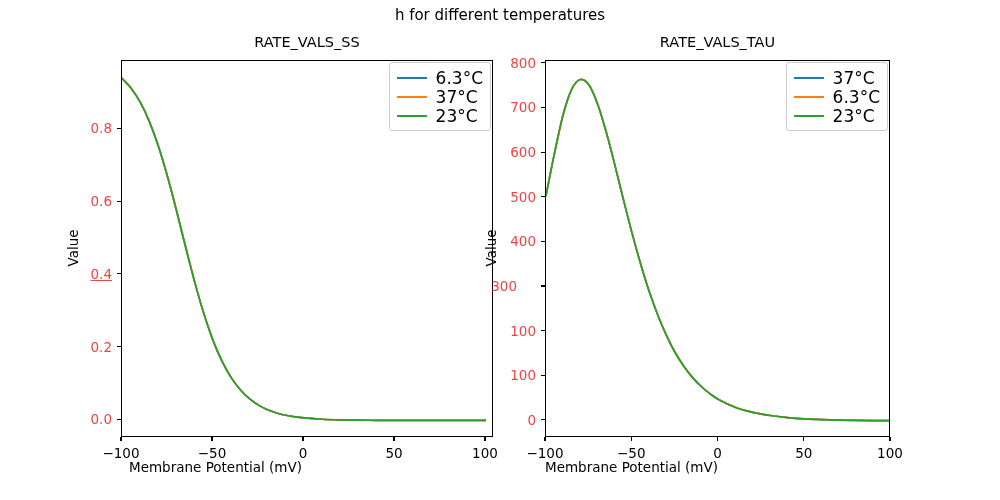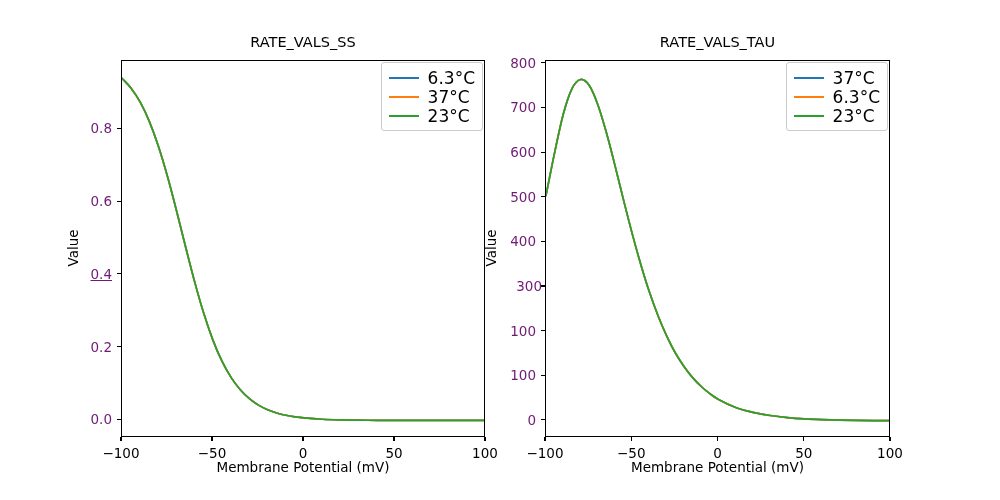--- a/index.html
+++ b/index.html
@@ -74,26 +74,25 @@
     white-space: nowrap;
     color: #000000;
   }
   .ytick-label {
     position: absolute;
     font-size: 13.5px;
     line-height: 16px;
     text-align: right;
     transform: translateY(-50%);
     white-space: nowrap;
-    color: #701a75;
+    color: #ef4444;
   }
   .xlabel {
     position: absolute;
     width: 100%;
-    text-align: center;
     font-size: 13.5px;
     line-height: 16px;
     color: #000000;
   }
   .ylabel {
     position: absolute;
     font-size: 13.5px;
     line-height: 16px;
     white-space: nowrap;
     transform-origin: 0 0;
@@ -124,22 +123,23 @@
     line-height: 16px;
     white-space: nowrap;
     color: #000000;
   }
 </style>
 </head>
 <body>
 
 <div class="figure">
 
-
-  <div class="subplot" id="subplot-0" style="left:121px; top:60px; width:364px; height:377px;">
+  <div class="suptitle">h for different temperatures</div>
+
+  <div class="subplot" id="subplot-0" style="left:121px; top:60px; width:364px; height:377px;padding-left:8px;">
     <div class="subplot-title">RATE_VALS_SS</div>
     <div class="axes-frame">
       <svg class="plot-svg" id="svg-0" width="364" height="377">
           <path d="M 0.00 17.33 C 1.52 18.97, 6.07 23.21, 9.10 27.19 C 12.13 31.17, 15.17 35.68, 18.20 41.21 C 21.23 46.73, 24.27 53.02, 27.30 60.35 C 30.33 67.69, 33.37 76.01, 36.40 85.21 C 39.43 94.42, 42.47 104.76, 45.50 115.57 C 48.53 126.38, 51.57 138.29, 54.60 150.08 C 57.63 161.87, 60.67 174.41, 63.70 186.30 C 66.73 198.18, 69.77 210.29, 72.80 221.39 C 75.83 232.48, 78.87 243.22, 81.90 252.87 C 84.93 262.53, 87.97 271.41, 91.00 279.34 C 94.03 287.26, 97.07 294.20, 100.10 300.41 C 103.13 306.63, 106.17 311.89, 109.20 316.61 C 112.23 321.34, 115.27 325.26, 118.30 328.77 C 121.33 332.28, 124.37 335.13, 127.40 337.69 C 130.43 340.25, 133.47 342.29, 136.50 344.13 C 139.53 345.97, 142.57 347.41, 145.60 348.72 C 148.63 350.02, 151.67 351.03, 154.70 351.96 C 157.73 352.88, 160.77 353.60, 163.80 354.25 C 166.83 354.90, 169.87 355.40, 172.90 355.85 C 175.93 356.30, 177.45 356.54, 182.00 356.94 C 186.55 357.34, 194.13 357.93, 200.20 358.25 C 206.27 358.58, 212.33 358.72, 218.40 358.87 C 224.47 359.02, 230.53 359.09, 236.60 359.16 C 242.67 359.24, 248.73 359.27, 254.80 359.31 C 260.87 359.35, 266.93 359.36, 273.00 359.38 C 279.07 359.40, 285.13 359.41, 291.20 359.42 C 297.27 359.43, 303.33 359.44, 309.40 359.44 C 315.47 359.45, 321.53 359.45, 327.60 359.45 C 333.67 359.45, 339.73 359.45, 345.80 359.45 C 351.87 359.45, 360.97 359.45, 364.00 359.45" fill="none" stroke="#1f77b4" stroke-width="1.7" stroke-linecap="round" stroke-linejoin="round"></path>
           <path d="M 0.00 17.33 C 1.52 18.97, 6.07 23.21, 9.10 27.19 C 12.13 31.17, 15.17 35.68, 18.20 41.21 C 21.23 46.73, 24.27 53.02, 27.30 60.35 C 30.33 67.69, 33.37 76.01, 36.40 85.21 C 39.43 94.42, 42.47 104.76, 45.50 115.57 C 48.53 126.38, 51.57 138.29, 54.60 150.08 C 57.63 161.87, 60.67 174.41, 63.70 186.30 C 66.73 198.18, 69.77 210.29, 72.80 221.39 C 75.83 232.48, 78.87 243.22, 81.90 252.87 C 84.93 262.53, 87.97 271.41, 91.00 279.34 C 94.03 287.26, 97.07 294.20, 100.10 300.41 C 103.13 306.63, 106.17 311.89, 109.20 316.61 C 112.23 321.34, 115.27 325.26, 118.30 328.77 C 121.33 332.28, 124.37 335.13, 127.40 337.69 C 130.43 340.25, 133.47 342.29, 136.50 344.13 C 139.53 345.97, 142.57 347.41, 145.60 348.72 C 148.63 350.02, 151.67 351.03, 154.70 351.96 C 157.73 352.88, 160.77 353.60, 163.80 354.25 C 166.83 354.90, 169.87 355.40, 172.90 355.85 C 175.93 356.30, 177.45 356.54, 182.00 356.94 C 186.55 357.34, 194.13 357.93, 200.20 358.25 C 206.27 358.58, 212.33 358.72, 218.40 358.87 C 224.47 359.02, 230.53 359.09, 236.60 359.16 C 242.67 359.24, 248.73 359.27, 254.80 359.31 C 260.87 359.35, 266.93 359.36, 273.00 359.38 C 279.07 359.40, 285.13 359.41, 291.20 359.42 C 297.27 359.43, 303.33 359.44, 309.40 359.44 C 315.47 359.45, 321.53 359.45, 327.60 359.45 C 333.67 359.45, 339.73 359.45, 345.80 359.45 C 351.87 359.45, 360.97 359.45, 364.00 359.45" fill="none" stroke="#ff7f0e" stroke-width="1.7" stroke-linecap="round" stroke-linejoin="round"></path>
           <path d="M 0.00 17.33 C 1.52 18.97, 6.07 23.21, 9.10 27.19 C 12.13 31.17, 15.17 35.68, 18.20 41.21 C 21.23 46.73, 24.27 53.02, 27.30 60.35 C 30.33 67.69, 33.37 76.01, 36.40 85.21 C 39.43 94.42, 42.47 104.76, 45.50 115.57 C 48.53 126.38, 51.57 138.29, 54.60 150.08 C 57.63 161.87, 60.67 174.41, 63.70 186.30 C 66.73 198.18, 69.77 210.29, 72.80 221.39 C 75.83 232.48, 78.87 243.22, 81.90 252.87 C 84.93 262.53, 87.97 271.41, 91.00 279.34 C 94.03 287.26, 97.07 294.20, 100.10 300.41 C 103.13 306.63, 106.17 311.89, 109.20 316.61 C 112.23 321.34, 115.27 325.26, 118.30 328.77 C 121.33 332.28, 124.37 335.13, 127.40 337.69 C 130.43 340.25, 133.47 342.29, 136.50 344.13 C 139.53 345.97, 142.57 347.41, 145.60 348.72 C 148.63 350.02, 151.67 351.03, 154.70 351.96 C 157.73 352.88, 160.77 353.60, 163.80 354.25 C 166.83 354.90, 169.87 355.40, 172.90 355.85 C 175.93 356.30, 177.45 356.54, 182.00 356.94 C 186.55 357.34, 194.13 357.93, 200.20 358.25 C 206.27 358.58, 212.33 358.72, 218.40 358.87 C 224.47 359.02, 230.53 359.09, 236.60 359.16 C 242.67 359.24, 248.73 359.27, 254.80 359.31 C 260.87 359.35, 266.93 359.36, 273.00 359.38 C 279.07 359.40, 285.13 359.41, 291.20 359.42 C 297.27 359.43, 303.33 359.44, 309.40 359.44 C 315.47 359.45, 321.53 359.45, 327.60 359.45 C 333.67 359.45, 339.73 359.45, 345.80 359.45 C 351.87 359.45, 360.97 359.45, 364.00 359.45" fill="none" stroke="#2ca02c" stroke-width="1.7" stroke-linecap="round" stroke-linejoin="round"></path>
         </svg>
     </div>
     <div class="ticks-layer" id="ticks-0" style="position: absolute; left: 0px; top: 0px; width: 364px; height: 377px;">
         <div class="tick xtick-mark" style="left: -0.55px; top: 377px;"></div>
@@ -201,21 +201,21 @@
         <div class="xtick-label" style="left: 258.75px; top: 385px;">50</div>
         <div class="tick xtick-mark" style="left: 344.45px; top: 377px;"></div>
         <div class="xtick-label" style="left: 345px; top: 385px;">100</div>
         <div class="tick ytick-mark" style="left: -3.8px; top: 359.314px;"></div>
         <div class="ytick-label" style="right: 354px; top: 359.864px;">0</div>
         <div class="tick ytick-mark" style="left: -3.8px; top: 314.688px;"></div>
         <div class="ytick-label" style="right: 354px; top: 315.238px;">100</div>
         <div class="tick ytick-mark" style="left: -3.8px; top: 270.062px;"></div>
         <div class="ytick-label" style="right: 354px; top: 270.612px;">100</div>
         <div class="tick ytick-mark" style="left: -3.8px; top: 225.436px;"></div>
-        <div class="ytick-label" style="right: 348px; top: 225.986px;">300</div>
+        <div class="ytick-label" style="right: 373px; top: 225.986px;">300</div>
         <div class="tick ytick-mark" style="left: -3.8px; top: 180.81px;"></div>
         <div class="ytick-label" style="right: 354px; top: 181.36px;">400</div>
         <div class="tick ytick-mark" style="left: -3.8px; top: 136.184px;"></div>
         <div class="ytick-label" style="right: 354px; top: 136.734px;">500</div>
         <div class="tick ytick-mark" style="left: -3.8px; top: 91.558px;"></div>
         <div class="ytick-label" style="right: 354px; top: 92.108px;">600</div>
         <div class="tick ytick-mark" style="left: -3.8px; top: 46.932px;"></div>
         <div class="ytick-label" style="right: 354px; top: 47.482px;">700</div>
         <div class="tick ytick-mark" style="left: -3.8px; top: 2.30606px;"></div>
         <div class="ytick-label" style="right: 354px; top: 2.85606px;">800</div>

